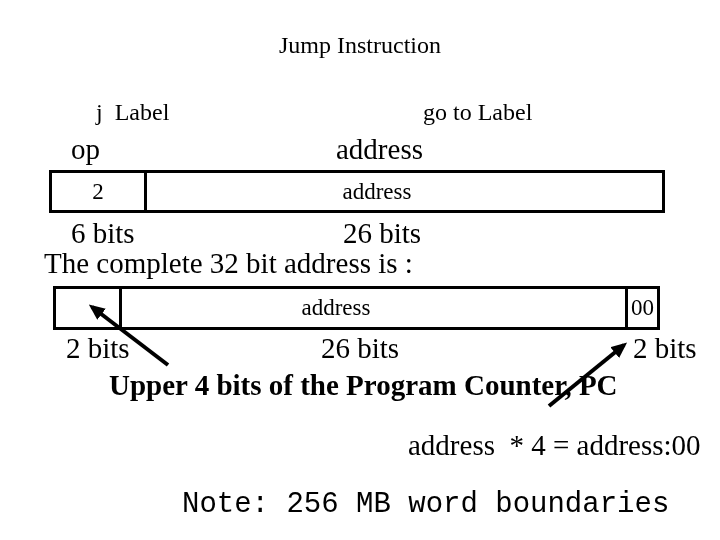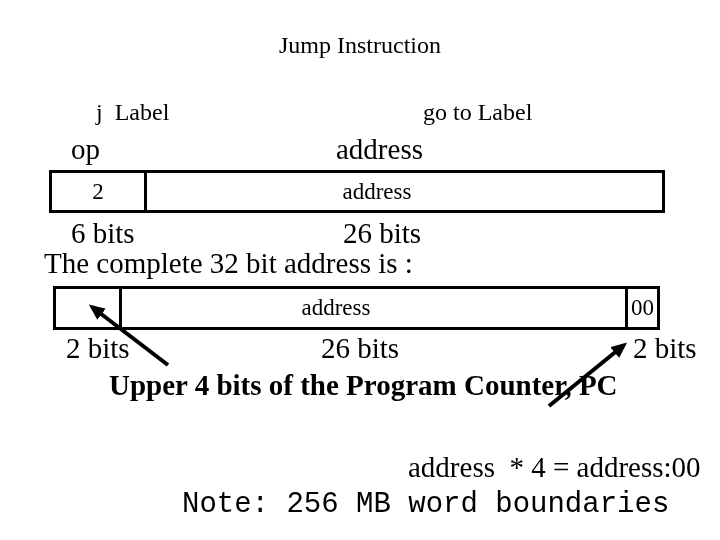--- a/index.html
+++ b/index.html
@@ -83,21 +83,21 @@
     <div class="cell" style="left:572px; right:0;">00</div>
   </div>
 
   <div class="line" style="left:66px; top:335px;">2 bits</div>
   <div class="line" style="left:321px; top:335px;">26 bits</div>
   <div class="line" style="left:633px; top:335px;">2 bits</div>
 
   <div class="line" style="left:109px; top:372px;font-weight:bold;">Upper 4 bits of the Program Counter, PC</div>
 
 
-  <div class="line" style="left:408px; top:432px;margin-top:22px;">address  * 4 = address:00</div>
+  <div class="line" style="left:408px; top:432px;">address  * 4 = address:00</div>
 
 
   <div class="line" style="left:182px; top:492px;font-family:Liberation Mono, monospace;">Note: 256 MB word boundaries</div>
 
   <svg class="arrow-layer" viewBox="0 0 720 540" xmlns="http://www.w3.org/2000/svg">
     <defs>
       <marker id="ah" markerWidth="16" markerHeight="14" refX="12" refY="7" orient="auto" markerUnits="userSpaceOnUse">
         <path d="M0,0 L16,7 L0,14 z" fill="#000"></path>
       </marker>
     </defs>

